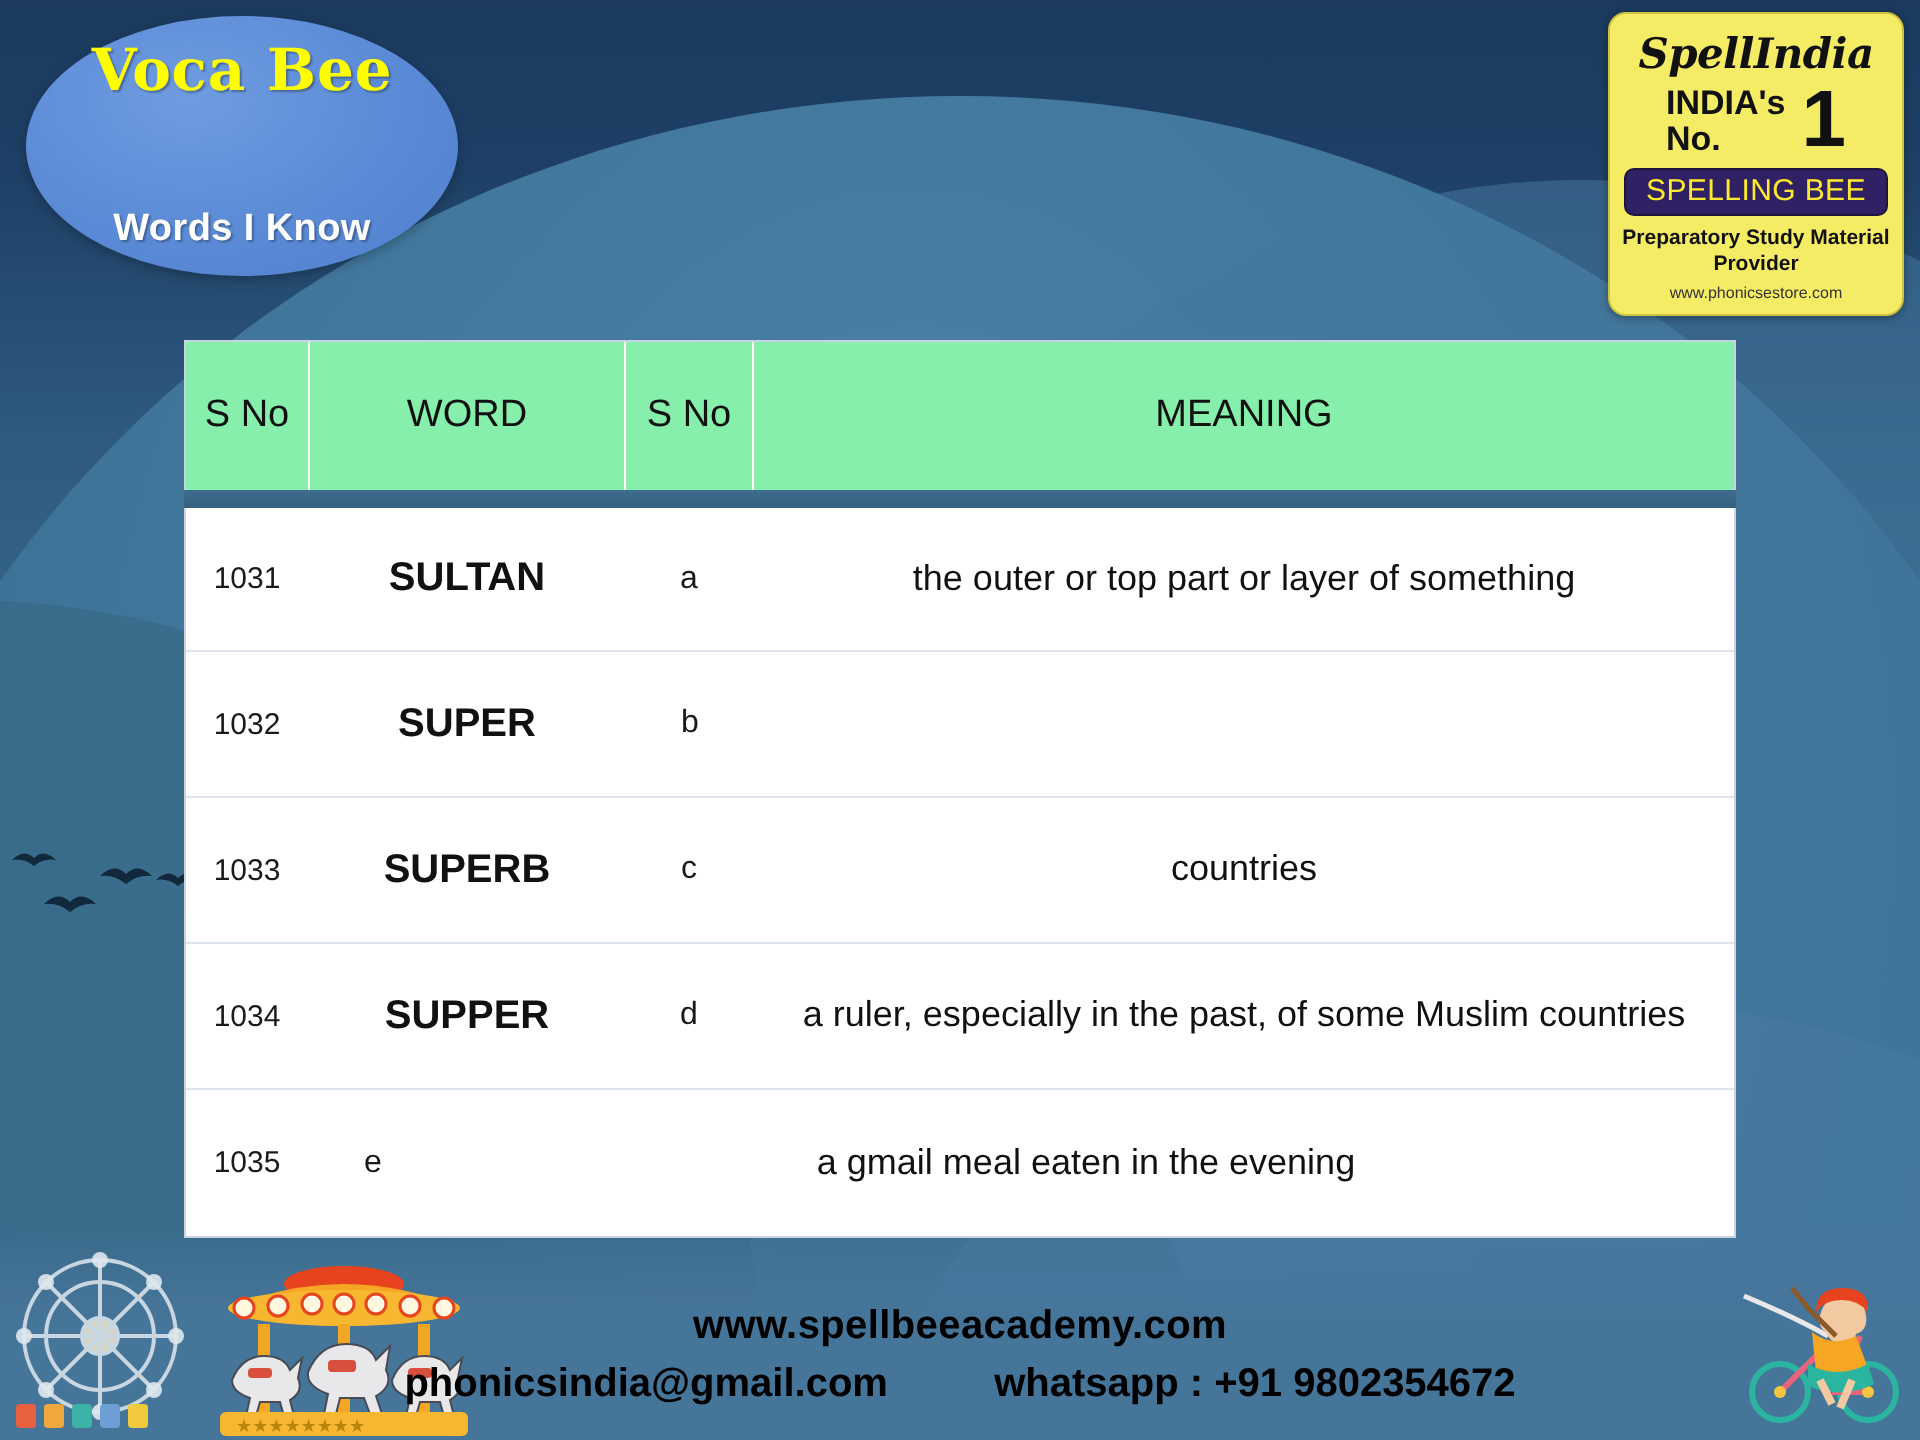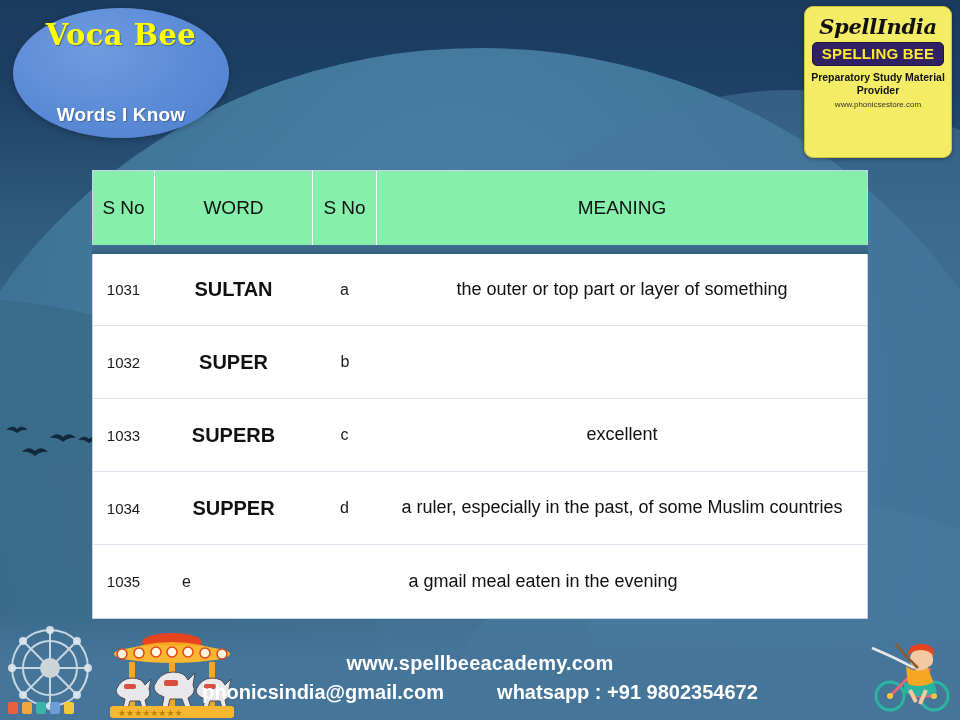--- a/index.html
+++ b/index.html
@@ -140,21 +140,21 @@
     line-height:.88;
     margin-left:8px;
   }
   .badge-bee{
     margin-top:5px;
     width:132px;
     background:#2f2163;
     border:1px solid #1d1440;
     border-radius:5px;
     color:#ffe92e;
-    font-weight:bold;
+    font-weight:normal;
     font-size:15px;
     padding:2px 0 3px;
     letter-spacing:.2px;
   }
   .badge-prep{
     margin-top:5px;
     font-weight:bold;
     font-size:10.5px;
     color:#111;
     line-height:1.25;
@@ -218,21 +218,21 @@
   .h-sno   { width:62px; }
   .h-word  { width:158px; }
   .h-sno2  { width:64px; }
   .h-mean  { flex:1; }
 
   
   .footer{
     position:absolute;
     left:0; right:0; bottom:16px;
     text-align:center;
-    color:#ffffff;
+    color:#000000;
     font-weight:bold;
   }
   .f-site{ font-size:20px; letter-spacing:.2px; }
   .f-line2{ margin-top:6px; font-size:20px; }
   .f-gap{ display:inline-block; width:42px; }
 
   
   .deco{ position:absolute; }
   .ferris{ left:4px; bottom:4px; }
   .carousel{ left:96px; bottom:0px; }
@@ -261,20 +261,27 @@
     </g>
   </svg>
 
   <div class="title-ellipse">
     <div class="title-main">Voca Bee</div>
     <div class="title-sub">Words I Know</div>
   </div>
 
   <div class="badge">
     <div class="badge-brand">SpellIndia</div>
+    <div class="badge-mid">
+      <div class="badge-indias">
+        <div>INDIA's</div>
+        <div>No.</div>
+      </div>
+      <div class="badge-one">1</div>
+    </div>
     <div class="badge-bee">SPELLING BEE</div>
     <div class="badge-prep">
       <div>Preparatory Study Material</div>
       <div>Provider</div>
     </div>
     <div class="badge-url">www.phonicsestore.com</div>
   </div>
 
   <div class="table-wrap">
 
@@ -299,21 +306,21 @@
       <div class="row" style="height:73px">
         <div class="cell c-sno">1032</div>
         <div class="cell c-word">SUPER</div>
         <div class="cell c-sno2">b</div>
       </div>
 
       <div class="row" style="height:73px">
         <div class="cell c-sno">1033</div>
         <div class="cell c-word">SUPERB</div>
         <div class="cell c-sno2">c</div>
-        <div class="cell c-mean">excellent</div>
+        <div class="cell c-mean">countries</div>
       </div>
 
       <div class="row" style="height:73px">
         <div class="cell c-sno">1034</div>
         <div class="cell c-word">SUPPER</div>
         <div class="cell c-sno2">d</div>
         <div class="cell c-mean">a ruler, especially in the past, of some Muslim countries</div>
       </div>
 
       <div class="row" style="height:73px">

